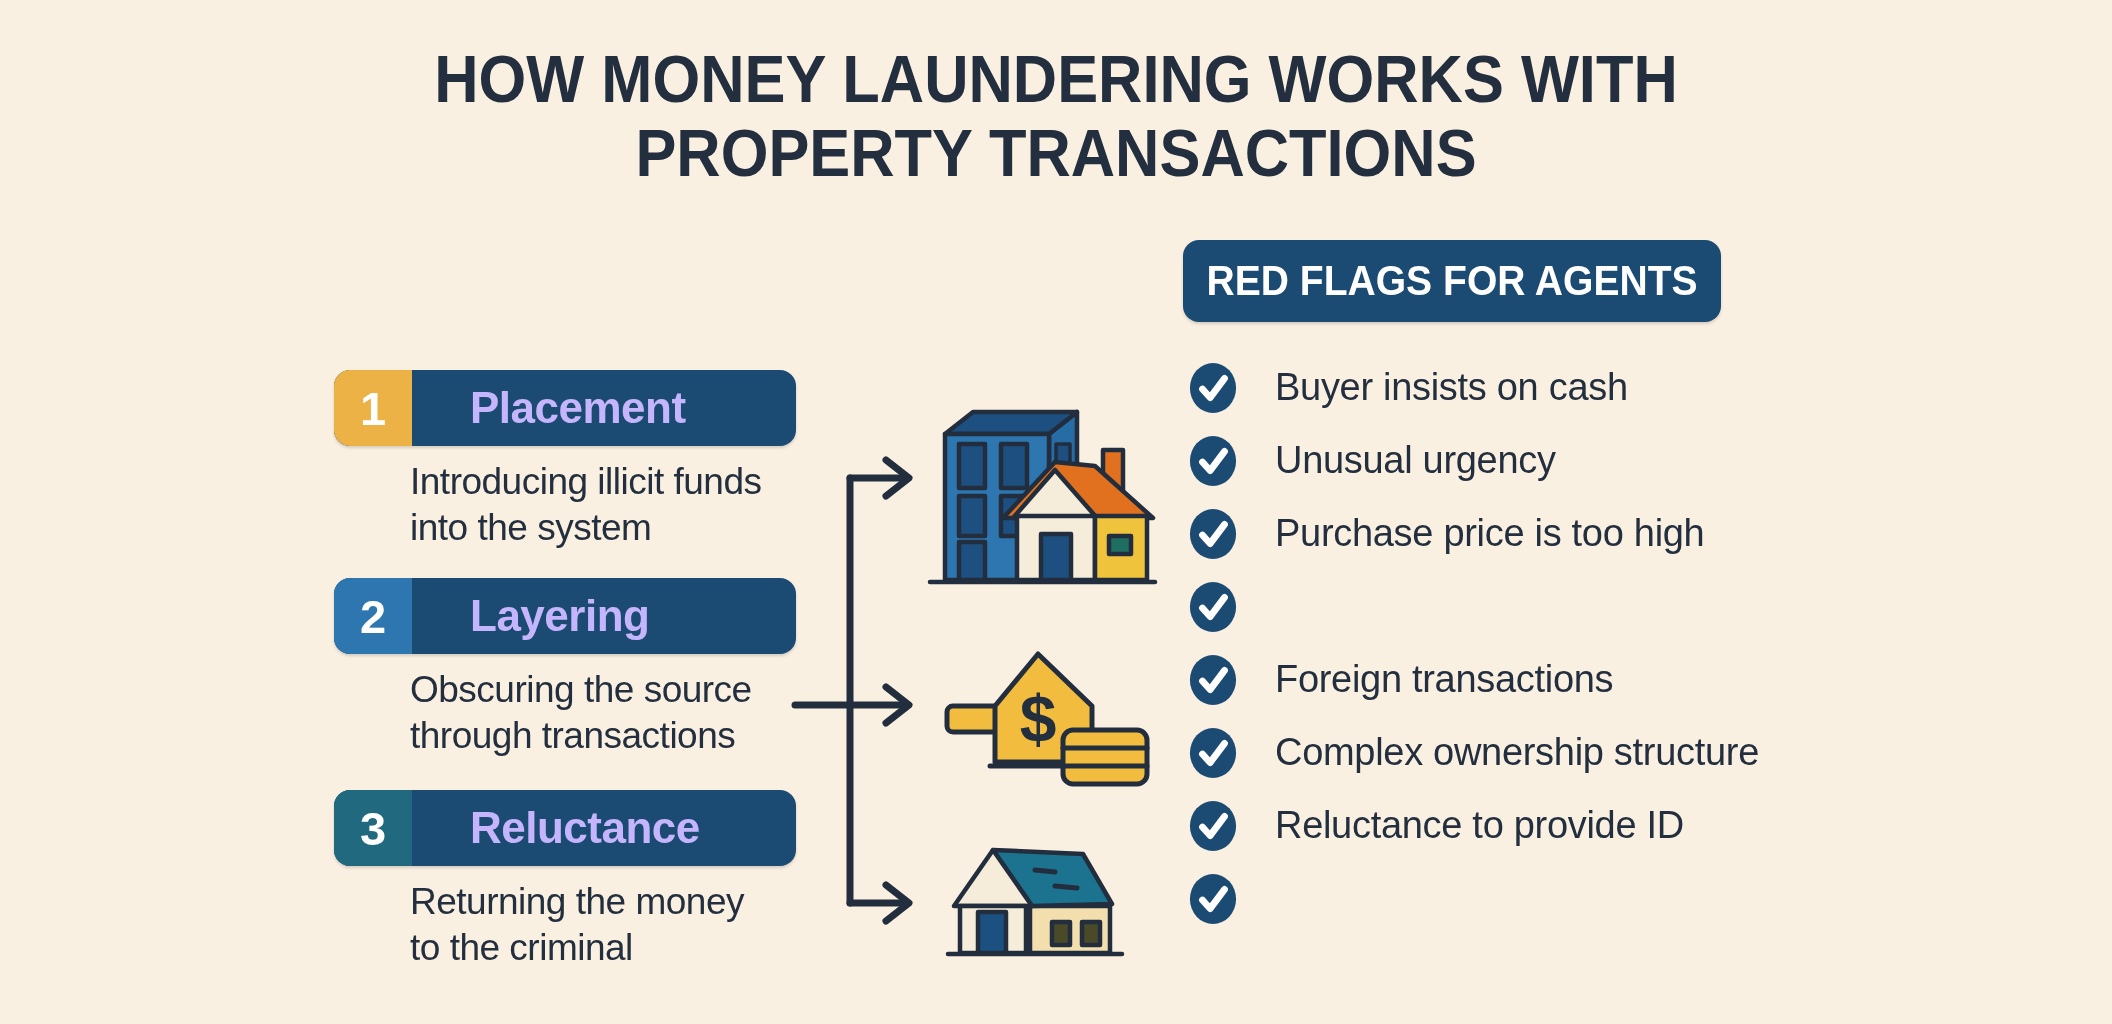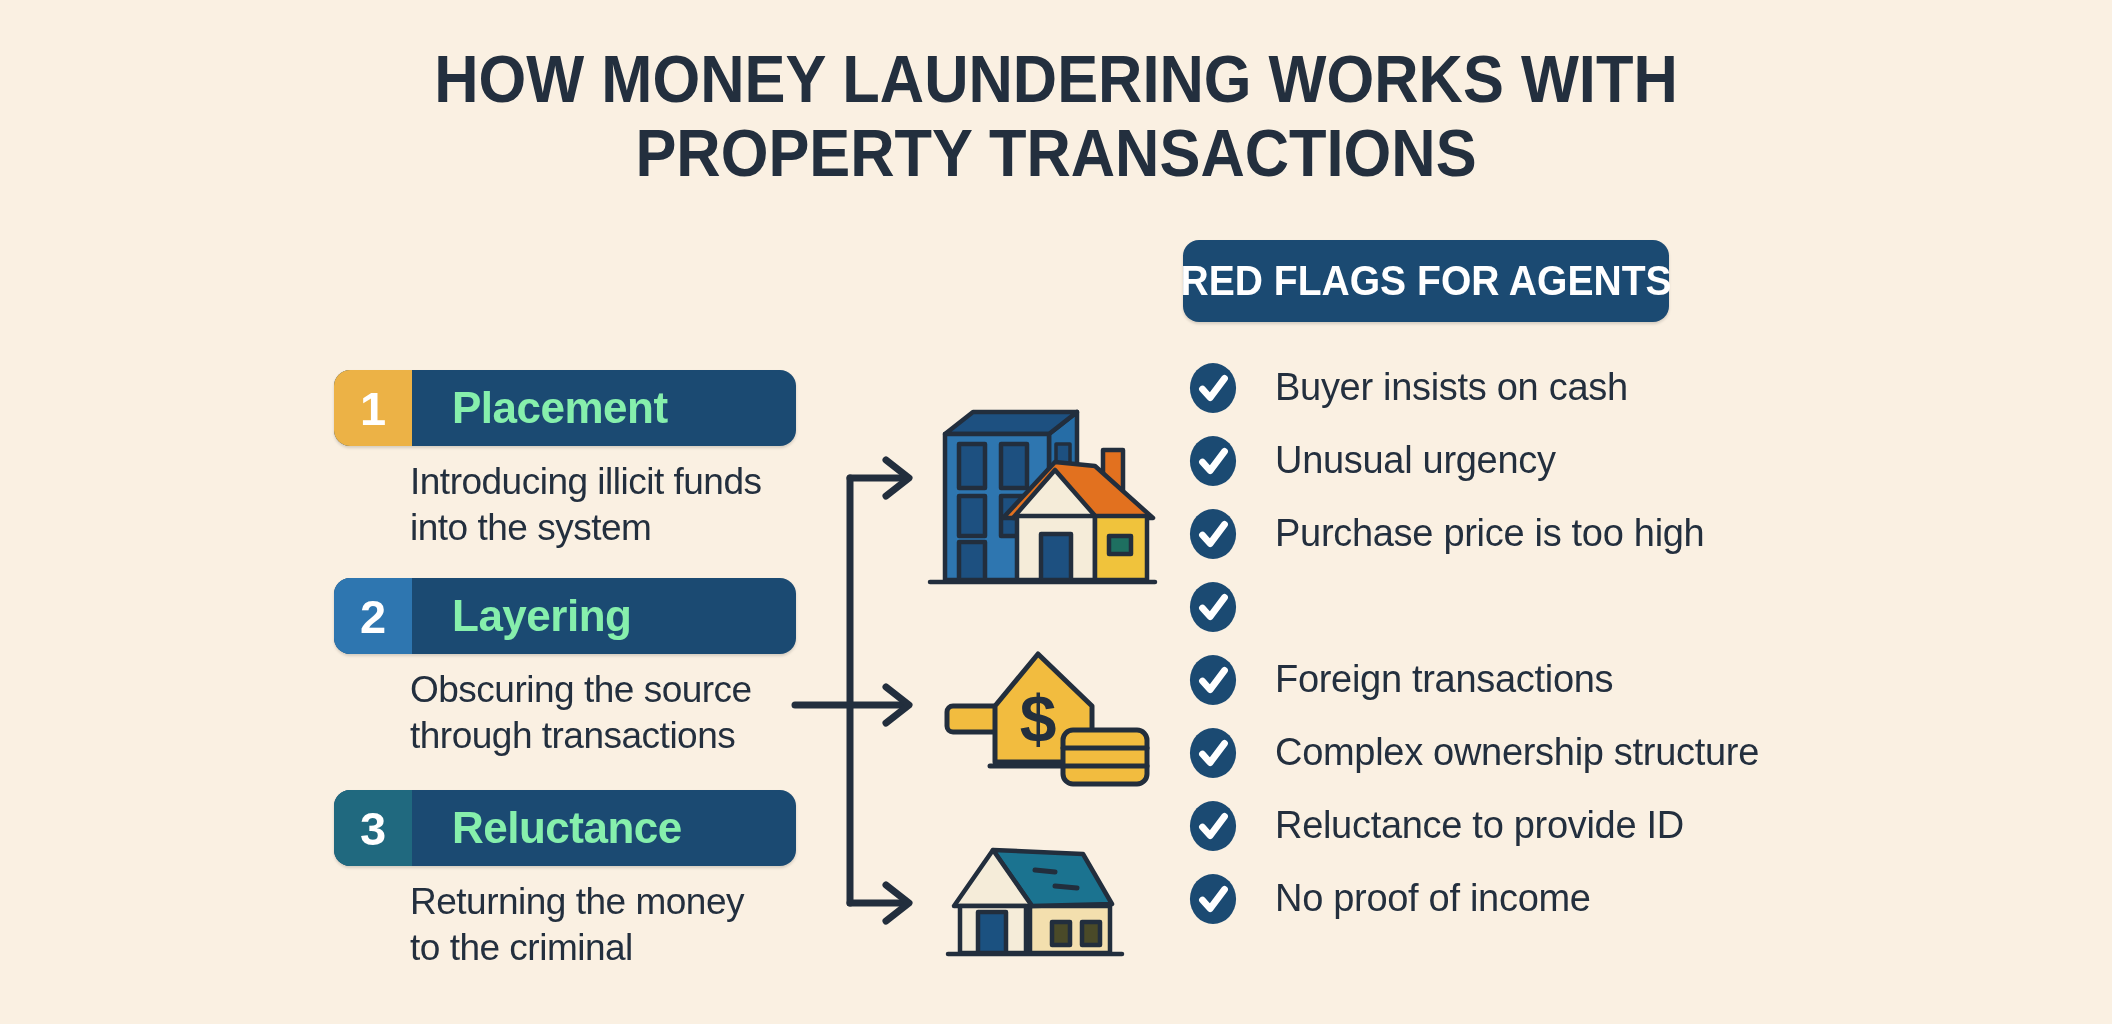--- a/index.html
+++ b/index.html
@@ -46,21 +46,21 @@
     transform:scaleX(0.93);
     white-space:nowrap;
   }
   .stages-header{
     left:334px; top:244px;
     width:464px; height:84px;
     font-size:47px;
   }
   .flags-header{
     left:1183px; top:240px;
-    width:486px; height:82px;
+    width:538px; height:82px;
     font-size:42px;
   }
 
   
   #stages-container{position:absolute;left:0;top:0;}
   .stage-block{position:absolute;left:334px;width:560px;}
   .stage-block:nth-child(1){top:370px;}
   .stage-block:nth-child(2){top:578px;}
   .stage-block:nth-child(3){top:790px;}
   .stage-bar{
@@ -78,25 +78,26 @@
     display:flex;
     align-items:center;
     justify-content:center;
     color:#fff;
     font-size:47px;
     font-weight:bold;
   }
   .stage-name{
     display:flex;
     align-items:center;
-    padding-left:40px;
-    color:#86efac;
+    padding-left:30px;
+    color:#c4b5fd;
     font-size:44px;
     font-weight:bold;
     letter-spacing:-0.5px;
+    margin-left:28px;
   }
   .stage-desc{
     margin:13px 0 0 76px;
     color:var(--text-dark,#232F3E);
     font-size:37px;
     line-height:46px;
     letter-spacing:-0.5px;
     white-space:pre-line;
   }
 
@@ -288,17 +289,16 @@
       <path d="M15 29 L23 38 L38 18" stroke="#FFFFFF" stroke-width="7" fill="none" stroke-linecap="round" stroke-linejoin="round"></path>
     </svg>
     <div class="flag-text">Reluctance to provide ID</div>
   </div>
 
   <div class="flag-row">
     <svg class="flag-check" width="50" height="54" viewBox="0 0 52 56">
       <ellipse cx="26" cy="28" rx="24" ry="26" fill="#1B4A72"></ellipse>
       <path d="M15 29 L23 38 L38 18" stroke="#FFFFFF" stroke-width="7" fill="none" stroke-linecap="round" stroke-linejoin="round"></path>
     </svg>
-    <div class="flag-text">No proof of income</div>
   </div>
 </div>
 
 </div>
 
 </body></html>

